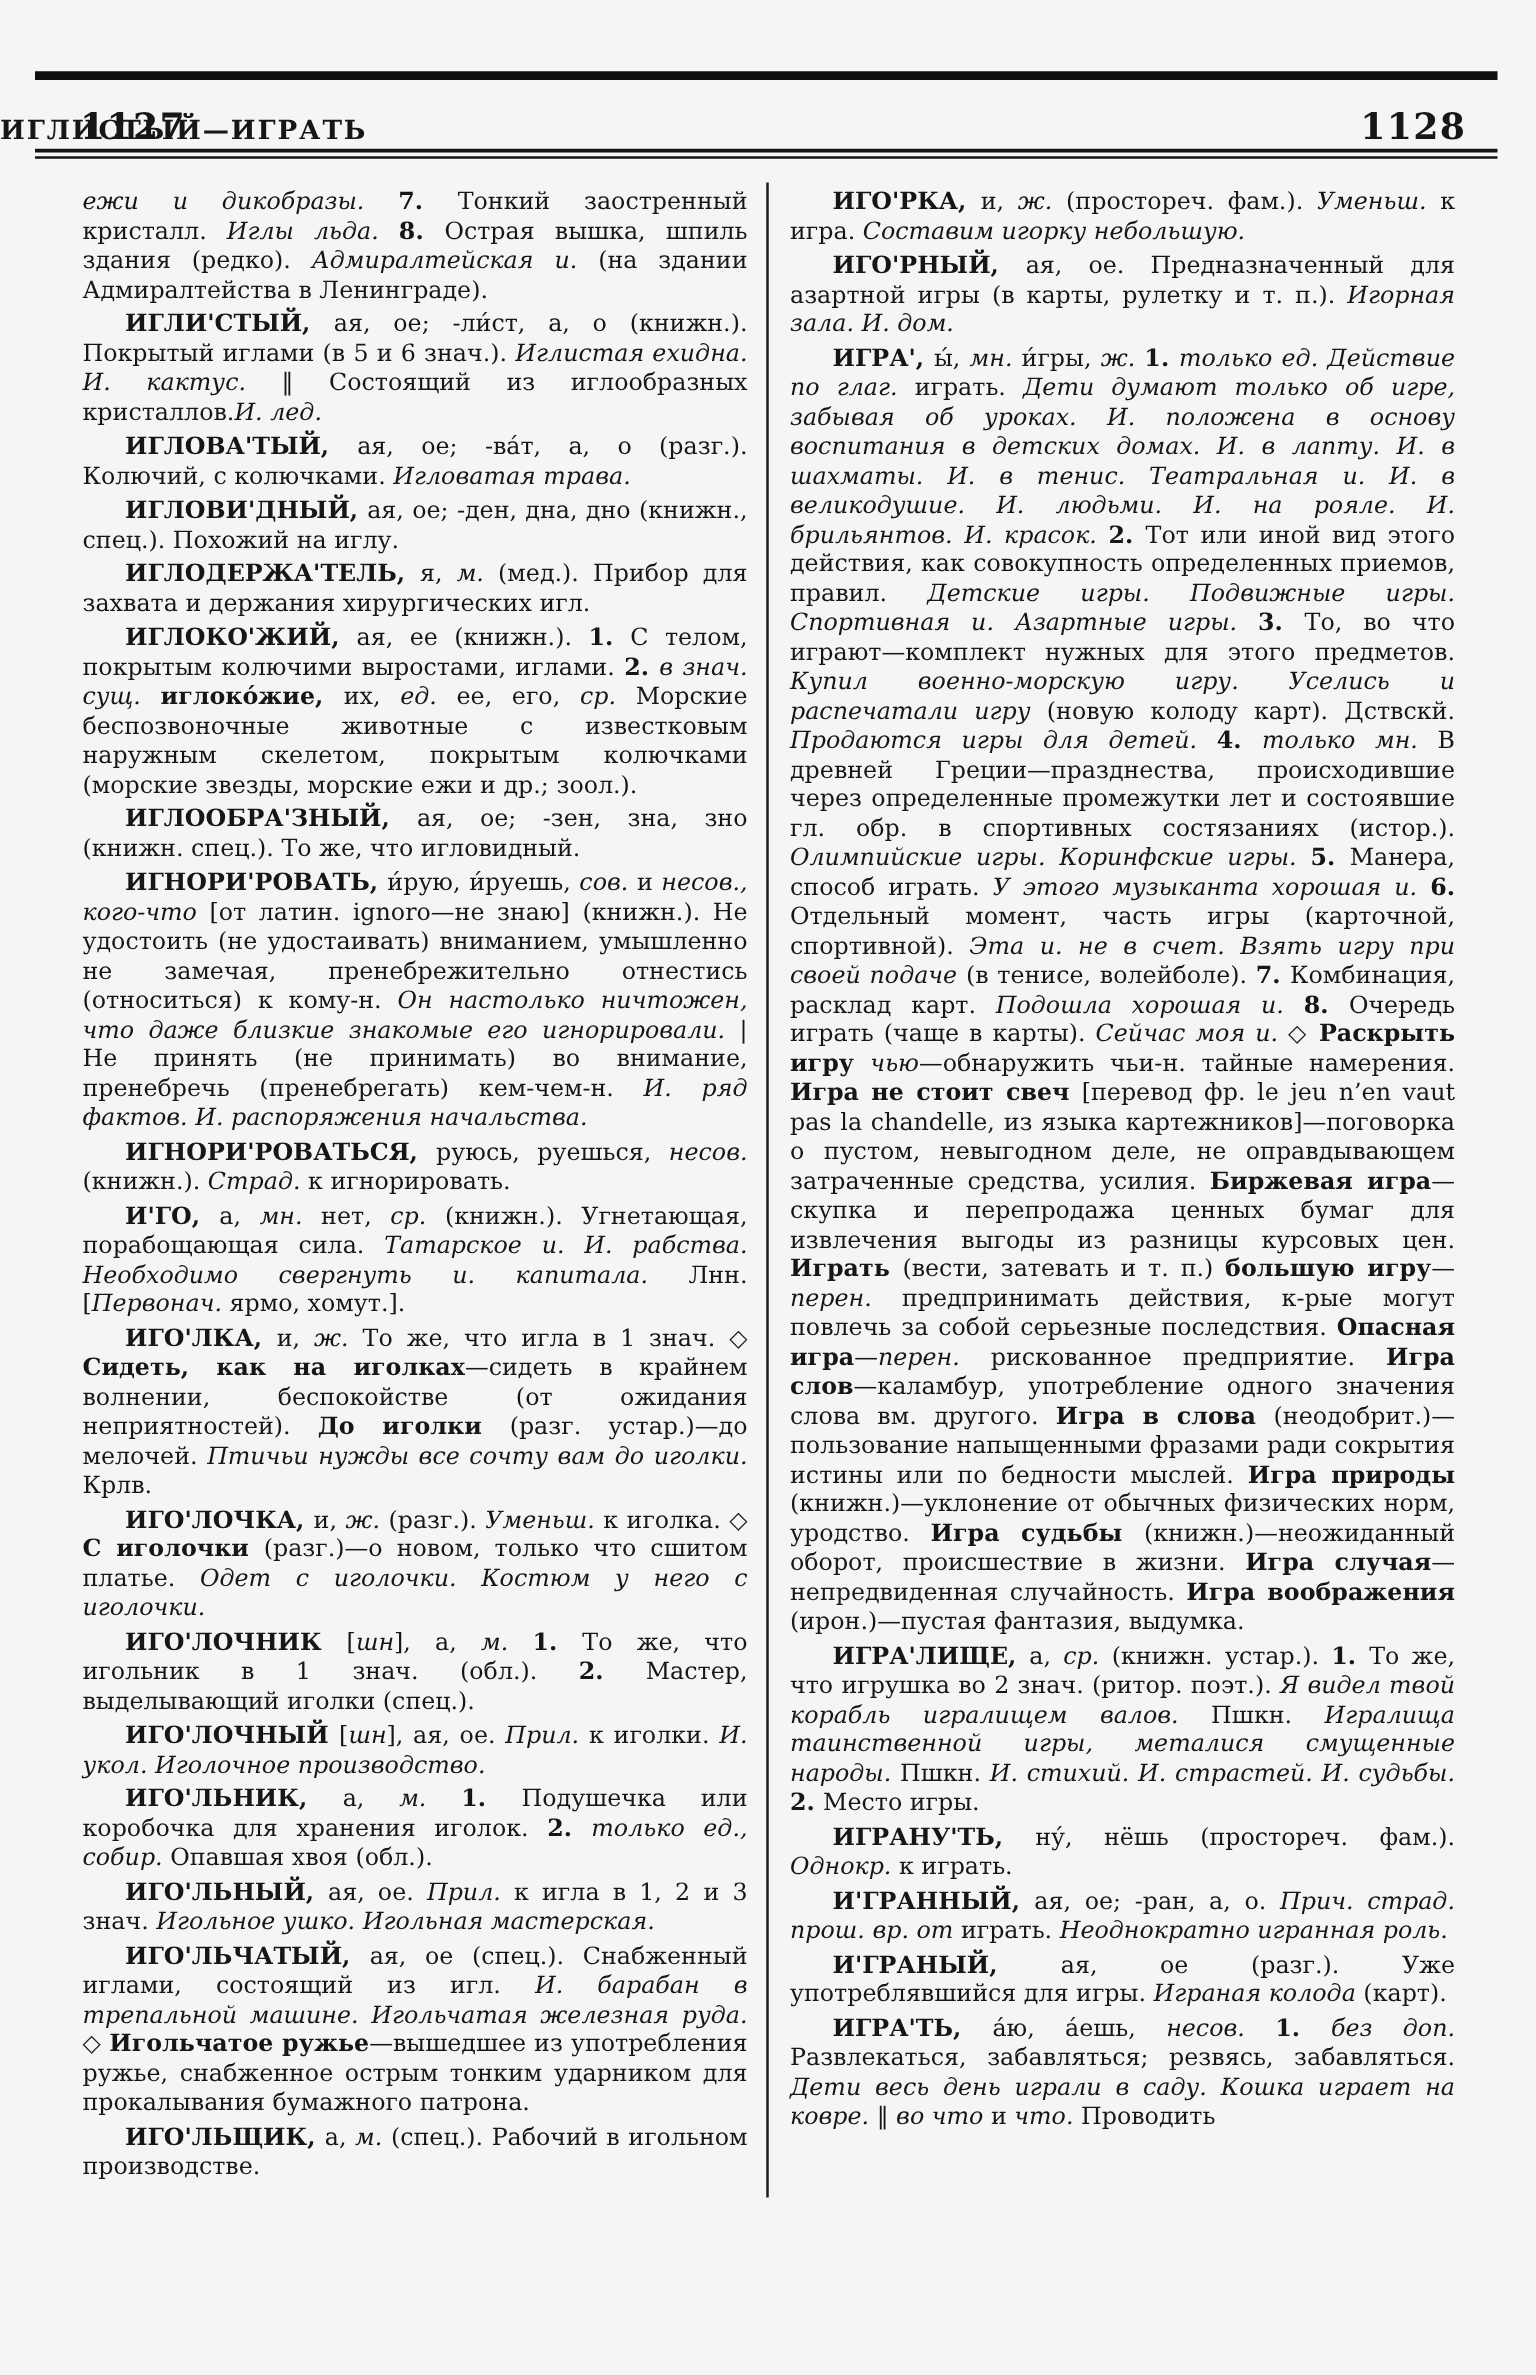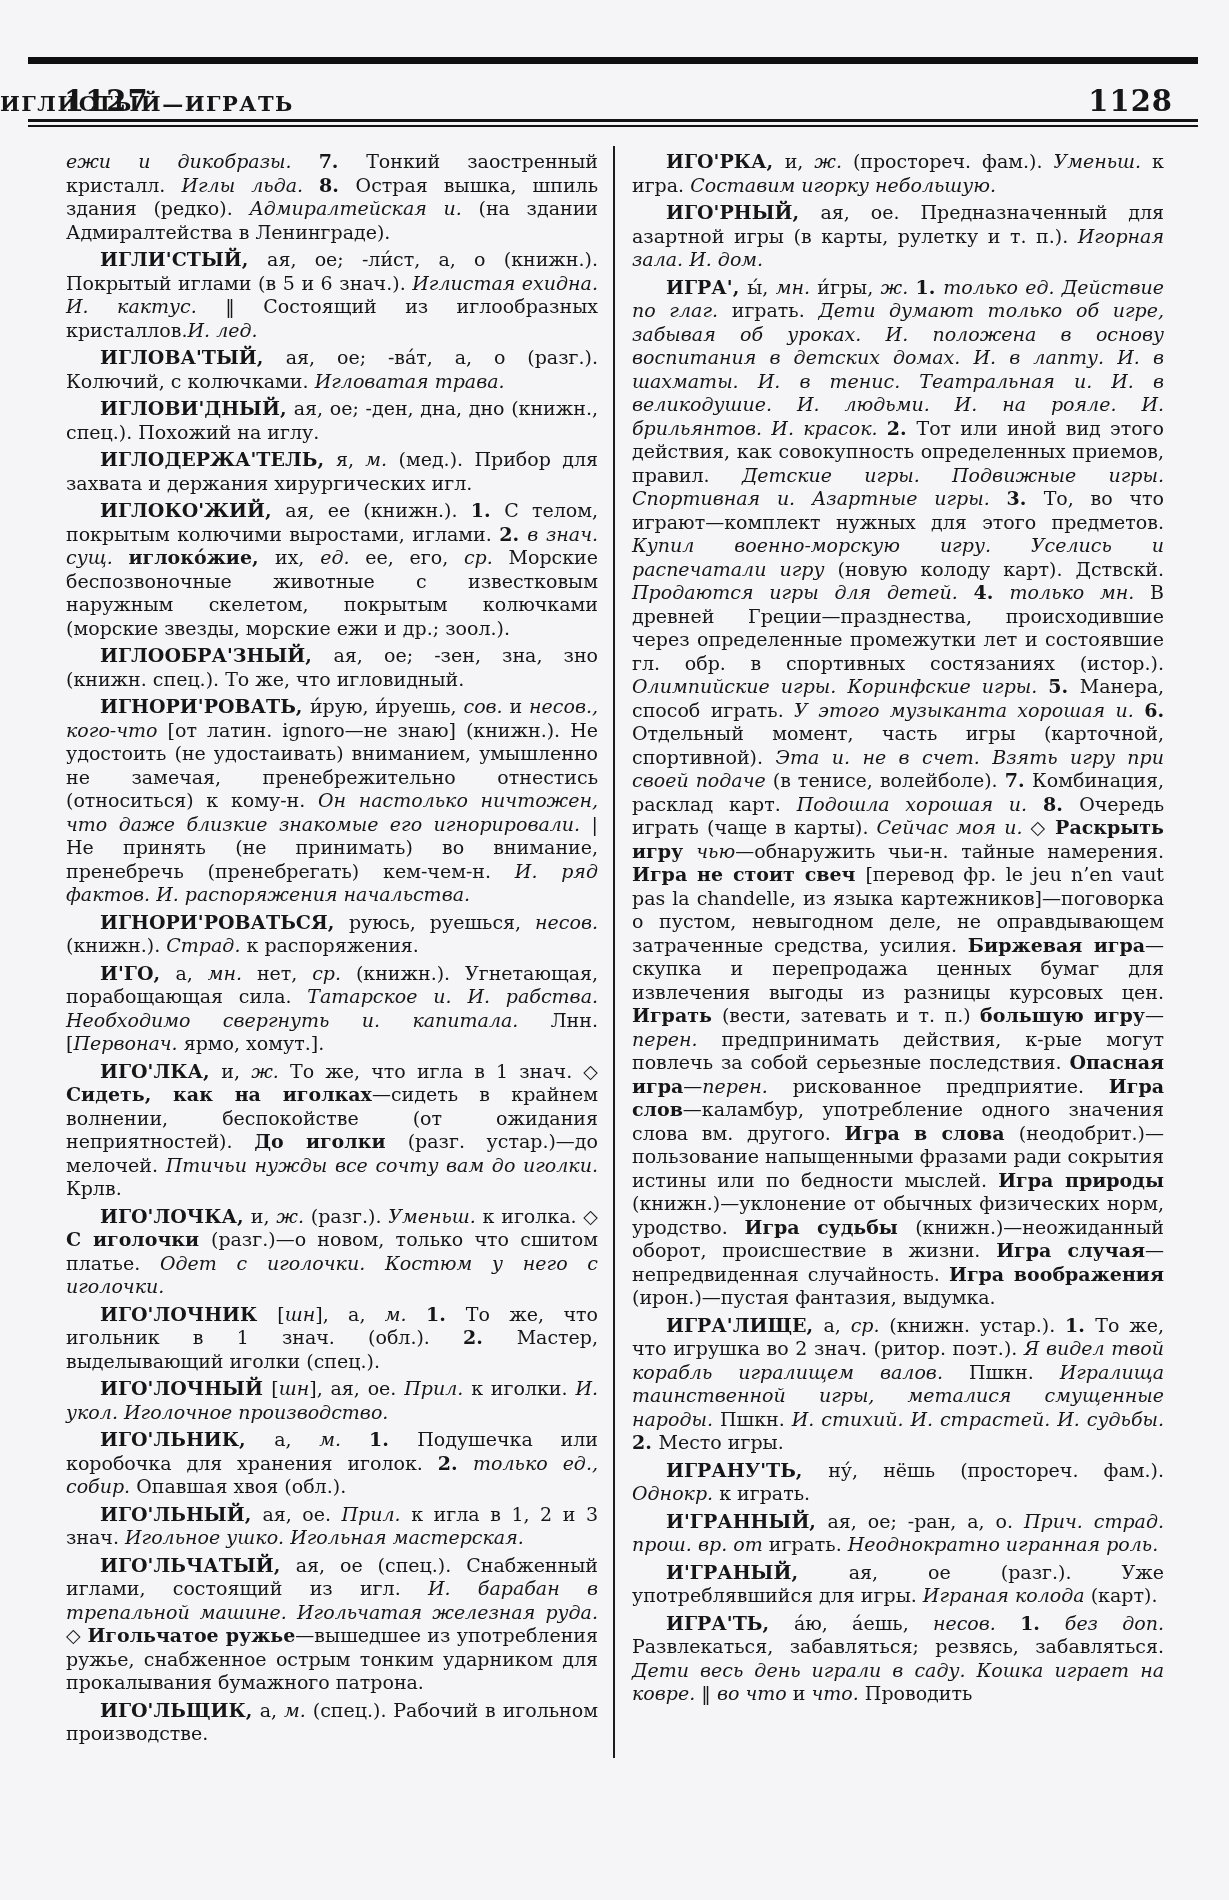--- a/index.html
+++ b/index.html
@@ -58,21 +58,21 @@
   <div class="head-rule"></div>
   <div class="col col-left" id="col-left">
       <p class="entry cont"><span class="i">ежи и дикобразы. </span><span class="b">7. </span><span>Тонкий заостренный кристалл. </span><span class="i">Иглы льда. </span><span class="b">8. </span><span>Острая вышка, шпиль здания (редко). </span><span class="i">Адмиралтейская и. </span><span>(на здании Адмиралтейства в Ленинграде).</span></p>
       <p class="entry"><span class="b">ИГЛИ'СТЫЙ, </span><span>ая, ое; -ли́ст, а, о (книжн.). Покрытый иглами (в 5 и 6 знач.). </span><span class="i">Иглистая ехидна. И. кактус. </span><span>‖ Состоящий из иглообразных кристаллов.</span><span class="i">И. лед.</span></p>
       <p class="entry"><span class="b">ИГЛОВА'ТЫЙ, </span><span>ая, ое; -ва́т, а, о (разг.). Колючий, с колючками. </span><span class="i">Игловатая трава.</span></p>
       <p class="entry"><span class="b">ИГЛОВИ'ДНЫЙ, </span><span>ая, ое; -ден, дна, дно (книжн., спец.). Похожий на иглу.</span></p>
       <p class="entry"><span class="b">ИГЛОДЕРЖА'ТЕЛЬ, </span><span>я, </span><span class="i">м. </span><span>(мед.). Прибор для захвата и держания хирургических игл.</span></p>
       <p class="entry"><span class="b">ИГЛОКО'ЖИЙ, </span><span>ая, ее (книжн.). </span><span class="b">1. </span><span>С телом, покрытым колючими выростами, иглами. </span><span class="b">2. </span><span class="i">в знач. сущ. </span><span class="b">иглоко́жие, </span><span>их, </span><span class="i">ед. </span><span>ее, его, </span><span class="i">ср. </span><span>Морские беспозвоночные животные с известковым наружным скелетом, покрытым колючками (морские звезды, морские ежи и др.; зоол.).</span></p>
       <p class="entry"><span class="b">ИГЛООБРА'ЗНЫЙ, </span><span>ая, ое; -зен, зна, зно (книжн. спец.). То же, что игловидный.</span></p>
       <p class="entry"><span class="b">ИГНОРИ'РОВАТЬ, </span><span>и́рую, и́руешь, </span><span class="i">сов. </span><span>и </span><span class="i">несов., кого-что </span><span>[от латин. ignoro—не знаю] (книжн.). Не удостоить (не удостаивать) вниманием, умышленно не замечая, пренебрежительно отнестись (относиться) к кому-н. </span><span class="i">Он настолько ничтожен, что даже близкие знакомые его игнорировали. </span><span>| Не принять (не принимать) во внимание, пренебречь (пренебрегать) кем-чем-н. </span><span class="i">И. ряд фактов. И. распоряжения начальства.</span></p>
-      <p class="entry"><span class="b">ИГНОРИ'РОВАТЬСЯ, </span><span>руюсь, руешься, </span><span class="i">несов. </span><span>(книжн.). </span><span class="i">Страд. </span><span>к распоряжения.</span></p>
+      <p class="entry"><span class="b">ИГНОРИ'РОВАТЬСЯ, </span><span>руюсь, руешься, </span><span class="i">несов. </span><span>(книжн.). </span><span class="i">Страд. </span><span>к игнорировать.</span></p>
       <p class="entry"><span class="b">И'ГО, </span><span>а, </span><span class="i">мн. </span><span>нет, </span><span class="i">ср. </span><span>(книжн.). Угнетающая, порабощающая сила. </span><span class="i">Татарское и. И. рабства. Необходимо свергнуть и. капитала. </span><span>Лнн. [</span><span class="i">Первонач. </span><span>ярмо, хомут.].</span></p>
       <p class="entry"><span class="b">ИГО'ЛКА, </span><span>и, </span><span class="i">ж. </span><span>То же, что игла в 1 знач. ◇ </span><span class="b">Сидеть, как на иголках</span><span>—сидеть в крайнем волнении, беспокойстве (от ожидания неприятностей). </span><span class="b">До иголки </span><span>(разг. устар.)—до мелочей. </span><span class="i">Птичьи нужды все сочту вам до иголки. </span><span>Крлв.</span></p>
       <p class="entry"><span class="b">ИГО'ЛОЧКА, </span><span>и, </span><span class="i">ж. </span><span>(разг.). </span><span class="i">Уменьш. </span><span>к иголка. ◇ </span><span class="b">С иголочки </span><span>(разг.)—о новом, только что сшитом платье. </span><span class="i">Одет с иголочки. Костюм у него с иголочки.</span></p>
       <p class="entry"><span class="b">ИГО'ЛОЧНИК </span><span>[</span><span class="i">шн</span><span>], а, </span><span class="i">м. </span><span class="b">1. </span><span>То же, что игольник в 1 знач. (обл.). </span><span class="b">2. </span><span>Мастер, выделывающий иголки (спец.).</span></p>
       <p class="entry"><span class="b">ИГО'ЛОЧНЫЙ </span><span>[</span><span class="i">шн</span><span>], ая, ое. </span><span class="i">Прил. </span><span>к иголки. </span><span class="i">И. укол. Иголочное производство.</span></p>
       <p class="entry"><span class="b">ИГО'ЛЬНИК, </span><span>а, </span><span class="i">м. </span><span class="b">1. </span><span>Подушечка или коробочка для хранения иголок. </span><span class="b">2. </span><span class="i">только ед., собир. </span><span>Опавшая хвоя (обл.).</span></p>
       <p class="entry"><span class="b">ИГО'ЛЬНЫЙ, </span><span>ая, ое. </span><span class="i">Прил. </span><span>к игла в 1, 2 и 3 знач. </span><span class="i">Игольное ушко. Игольная мастерская.</span></p>
       <p class="entry"><span class="b">ИГО'ЛЬЧАТЫЙ, </span><span>ая, ое (спец.). Снабженный иглами, состоящий из игл. </span><span class="i">И. барабан в трепальной машине. Игольчатая железная руда. </span><span>◇ </span><span class="b">Игольчатое ружье</span><span>—вышедшее из употребления ружье, снабженное острым тонким ударником для прокалывания бумажного патрона.</span></p>
       <p class="entry"><span class="b">ИГО'ЛЬЩИК, </span><span>а, </span><span class="i">м. </span><span>(спец.). Рабочий в игольном производстве.</span></p>
     </div>

